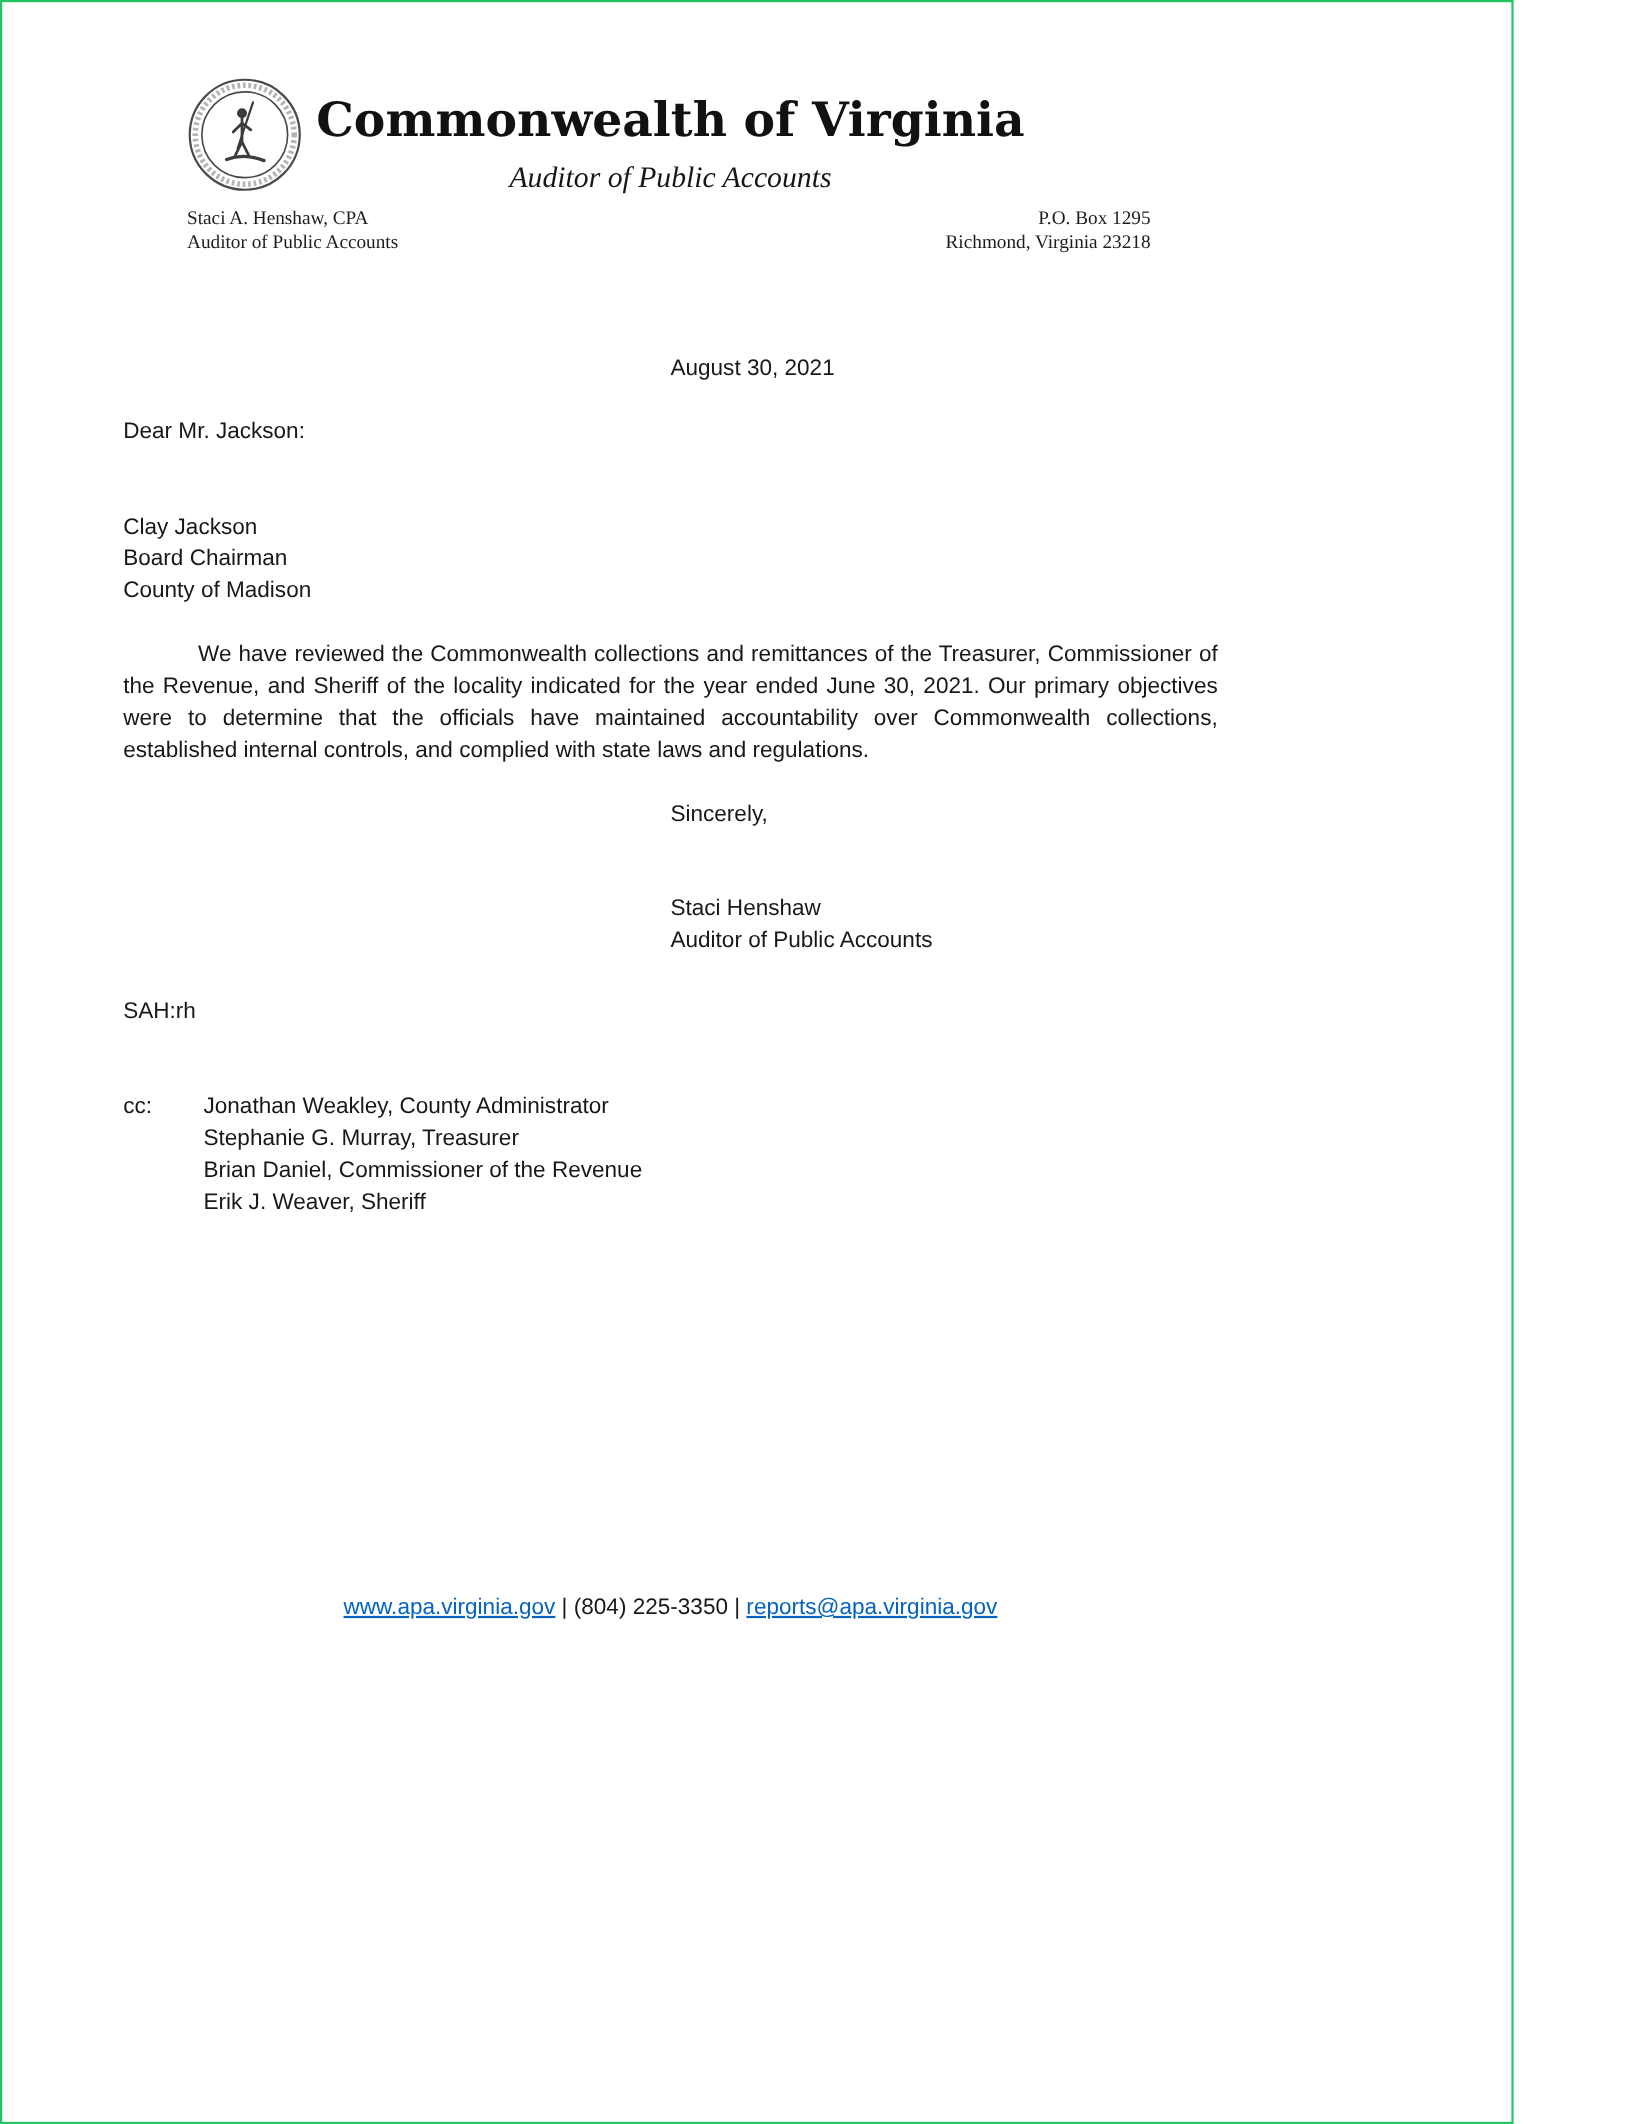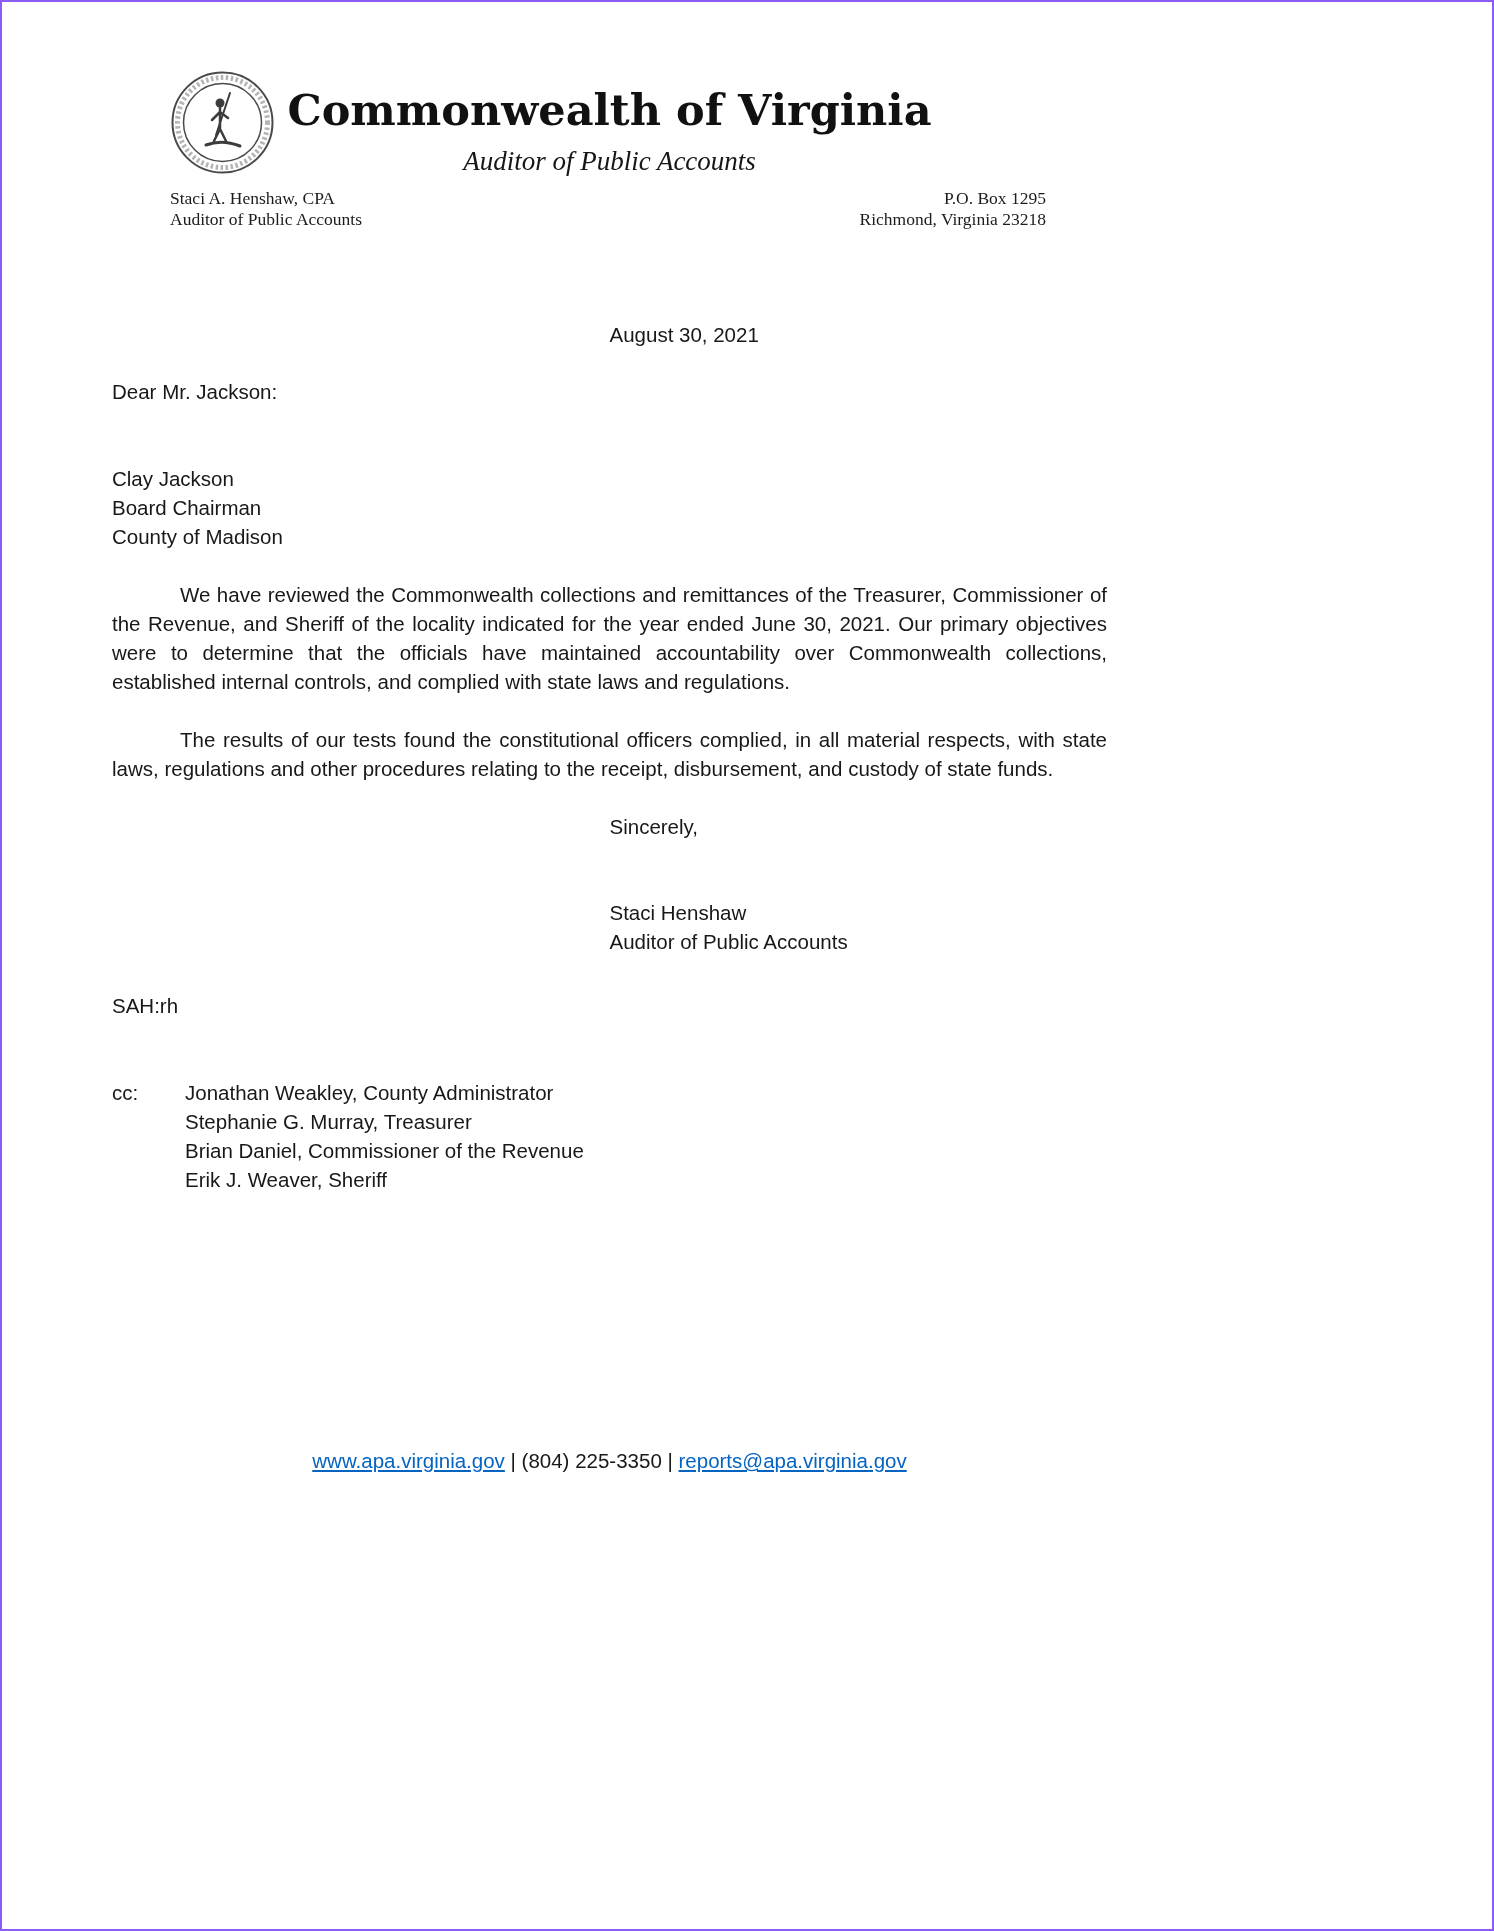--- a/index.html
+++ b/index.html
@@ -1,21 +1,21 @@
 <!DOCTYPE html>
 <html><head>
 <meta charset="utf-8">
 <style>
   * { margin: 0; padding: 0; box-sizing: border-box; }
   html, body { background: #ffffff; }
   .page {
-    width: 1494px;
+    width: 1376px;
     height: 1931px;
     background: #ffffff;
-    border: 2px solid #8b5cf6;
+    border: 2px solid #22c55e;
     position: relative;
     font-family: "Liberation Sans", sans-serif;
     color: #1a1a1a;
     overflow: hidden;
   }
   .content {
     position: absolute;
     left: 110px;
     top: 0;
     width: 995px;
@@ -131,21 +131,20 @@
 
     <div class="body-text salutation">Dear Mr. Jackson:</div>
 
     <div class="body-text recipient">
       <div>Clay Jackson</div>
       <div>Board Chairman</div>
       <div>County of Madison</div>
     </div>
 
     <div class="body-text para">We have reviewed the Commonwealth collections and remittances of the Treasurer, Commissioner of the Revenue, and Sheriff of the locality indicated for the year ended June 30, 2021. Our primary objectives were to determine that the officials have maintained accountability over Commonwealth collections, established internal controls, and complied with state laws and regulations.</div>
-    <div class="body-text para">The results of our tests found the constitutional officers complied, in all material respects, with state laws, regulations and other procedures relating to the receipt, disbursement, and custody of state funds.</div>
 
     <div class="body-text closing">Sincerely,</div>
 
     <div class="body-text sig-block">
       <div>Staci Henshaw</div>
       <div>Auditor of Public Accounts</div>
     </div>
 
     <div class="body-text reference">SAH:rh</div>
 

